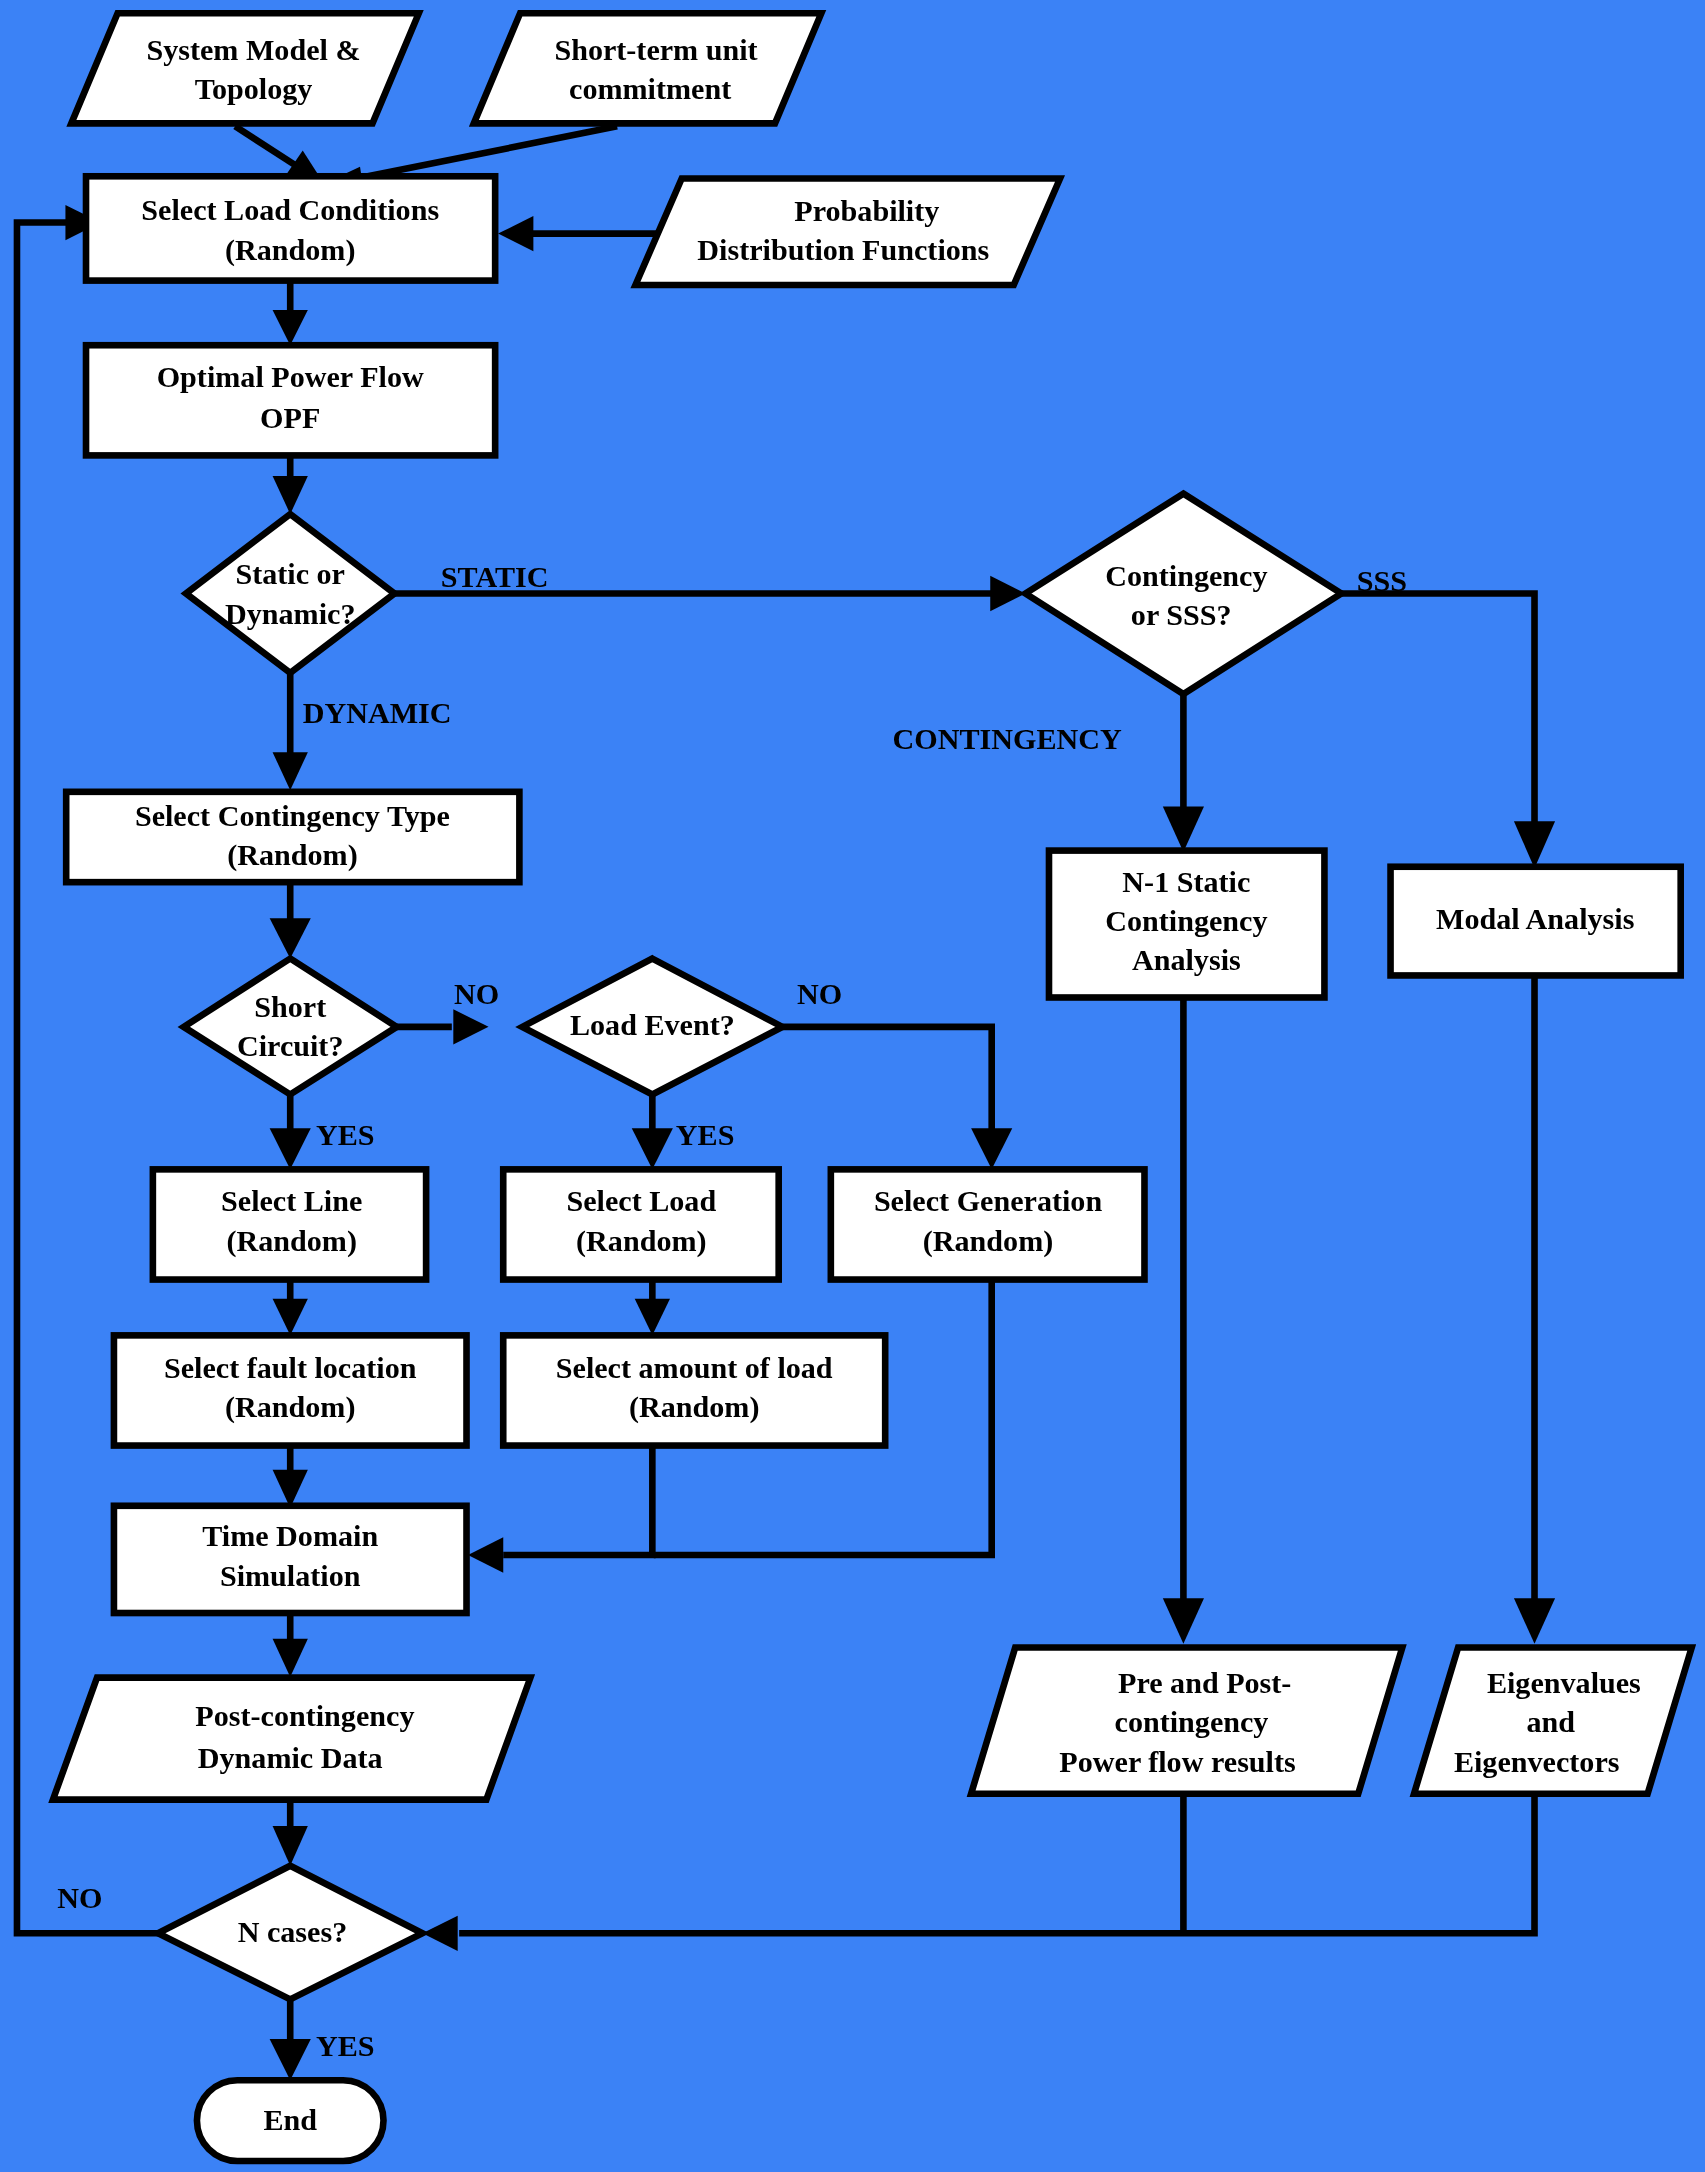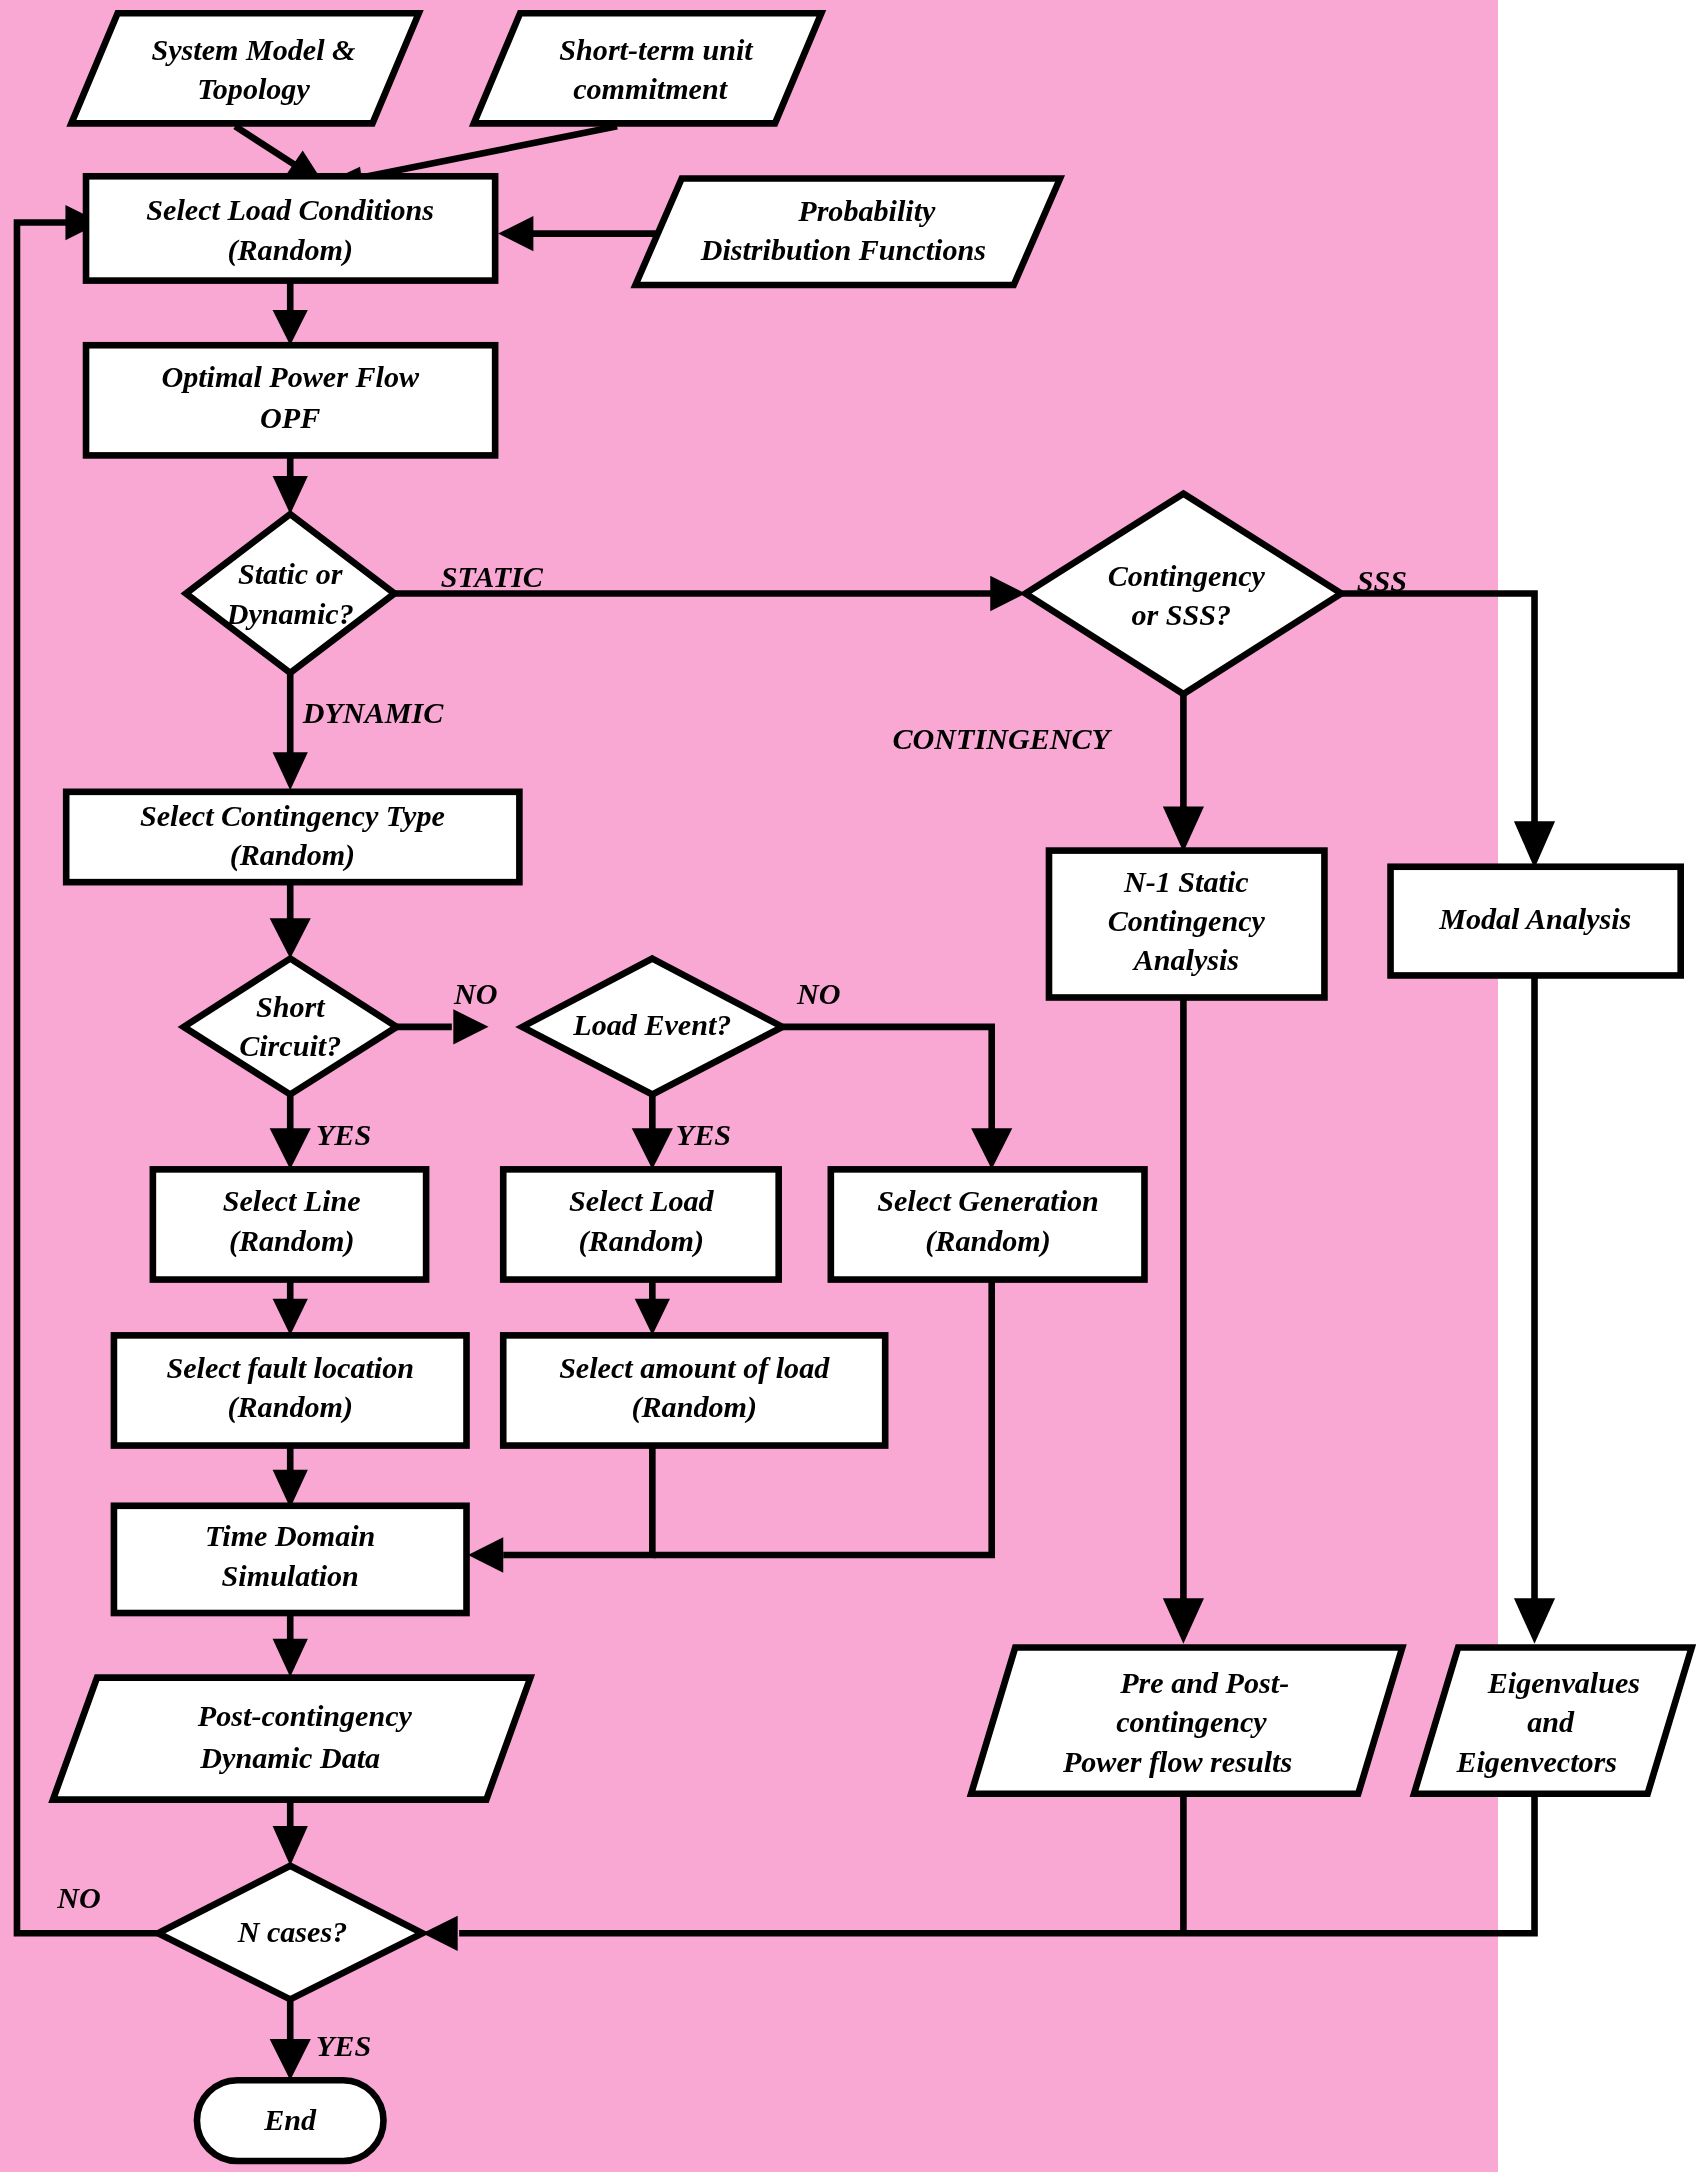--- a/index.html
+++ b/index.html
@@ -2,25 +2,24 @@
 <html style="font-size:11.8px"><head>
 <meta charset="utf-8">
 <style>
   html, body {
     margin: 0;
     padding: 0;
     background: #ffffff;
   }
   #flowchart-root {
     position: relative;
-    width: 1498px;
+    width: 1705px;
     height: 2172px;
-    background: #f9a8d4;
+    background: #3b82f6;
     font-family: "Liberation Serif", "DejaVu Serif", serif;
-    font-style: italic;
   }
   svg.fc {
     display: block;
     width: 1705px;
     height: 2172px;
   }
   .shape {
     fill: #ffffff;
     stroke: #000000;
     stroke-width: 9;

